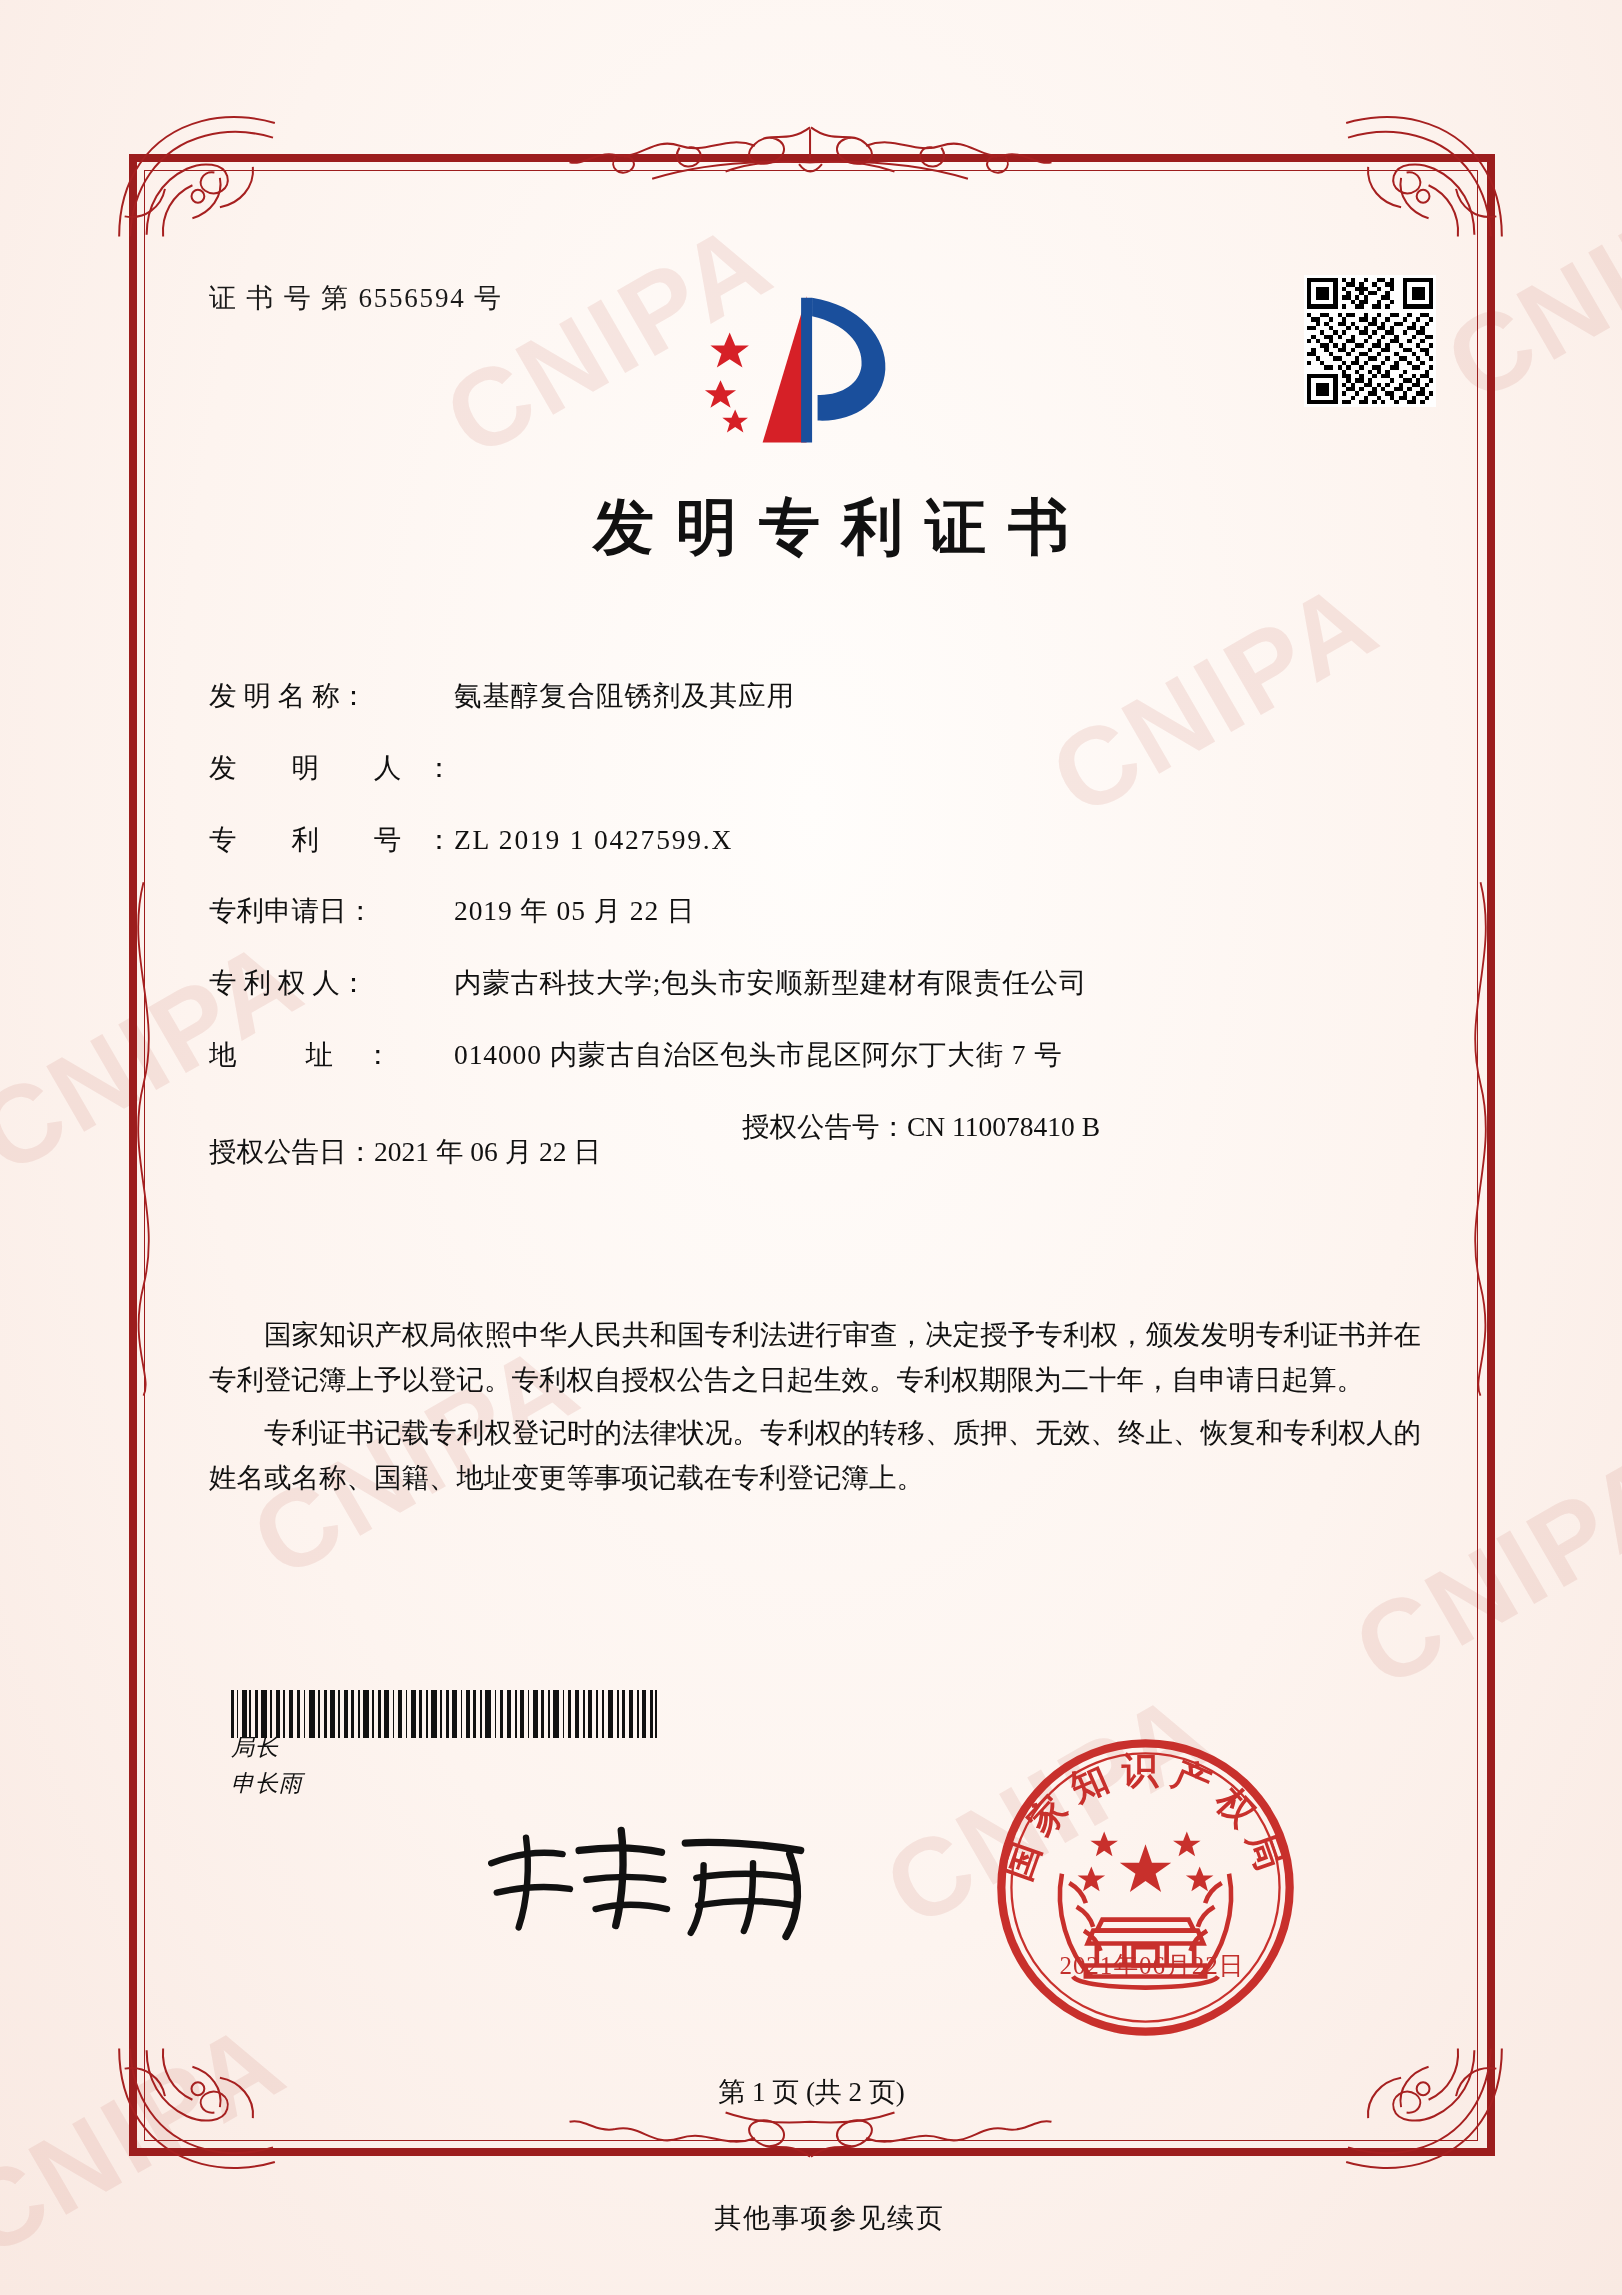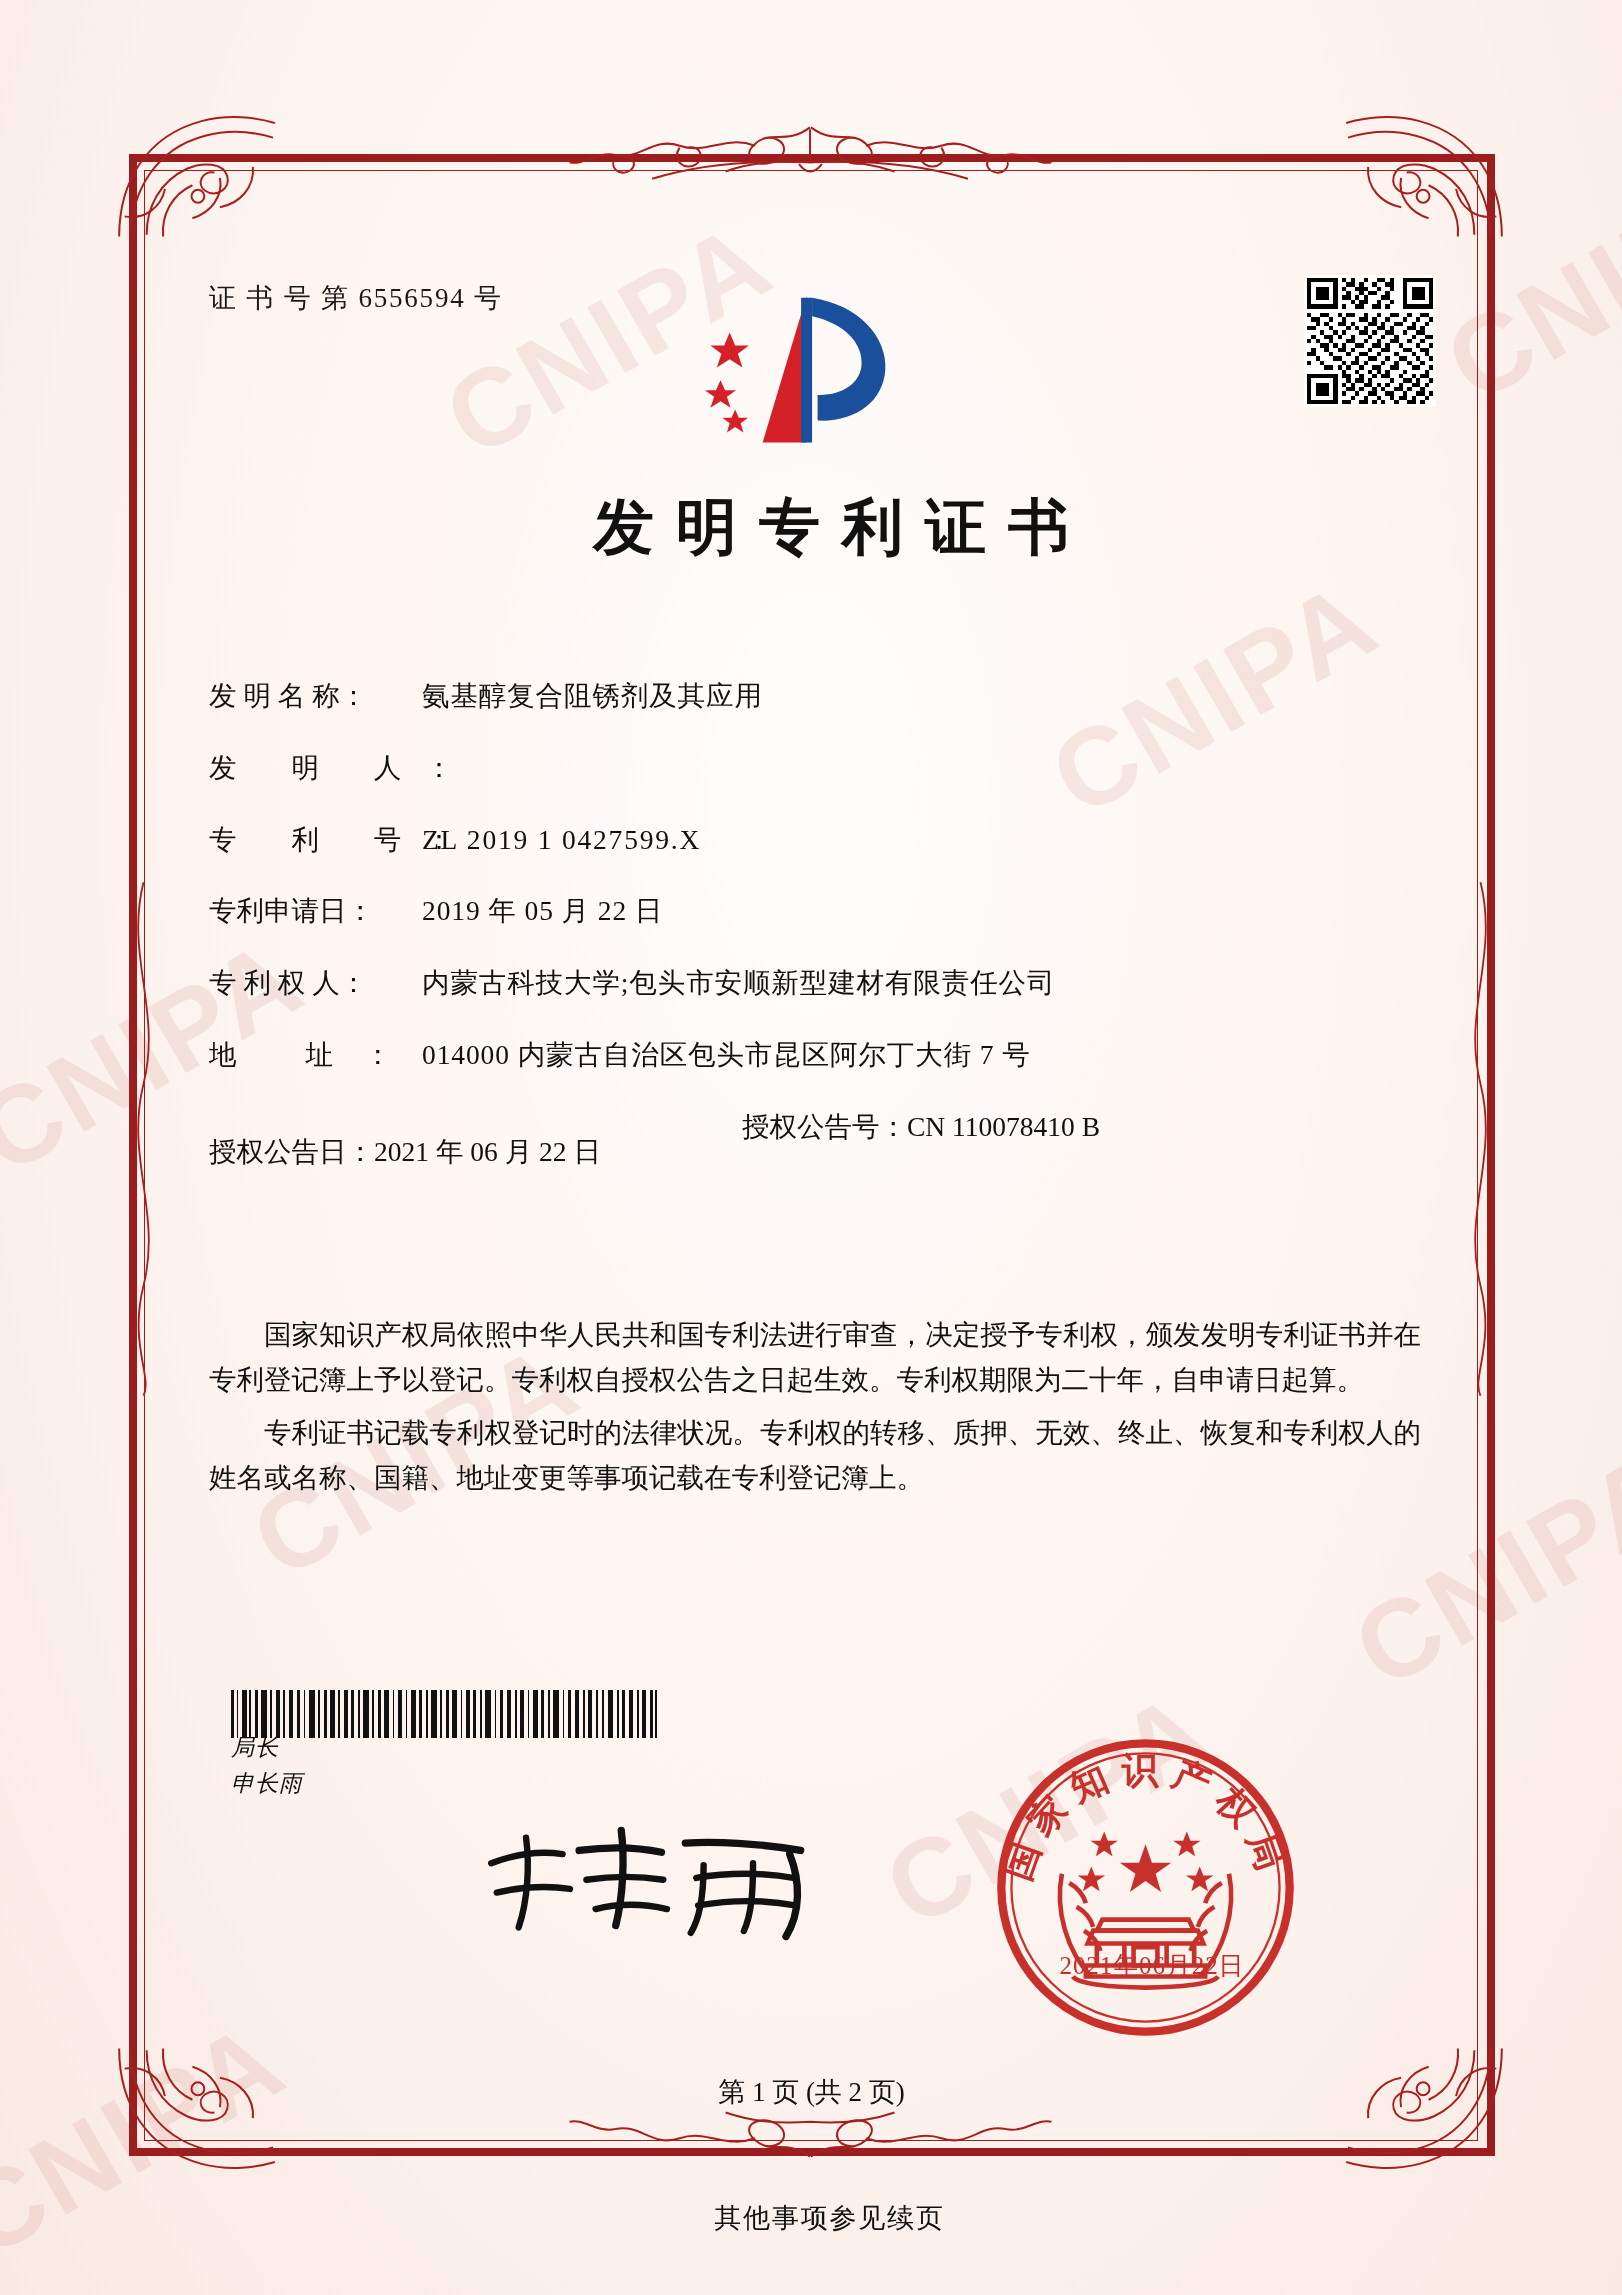--- a/index.html
+++ b/index.html
@@ -154,20 +154,21 @@
     top: 678px;
     width: 1221px;
   }
   .field-row {
     display: flex;
     align-items: baseline;
     margin-bottom: 36px;
     font-size: 27.5px;
     color: #111;
     line-height: 1.3;
+    gap: 32px;
   }
   .field-label {
     width: 213px;
     flex: 0 0 213px;
     letter-spacing: 0;
     white-space: nowrap;
   }
   .lbl-sp2 { letter-spacing: 24px; }
   .lbl-sp5 { letter-spacing: 31px; }
   .field-value {

